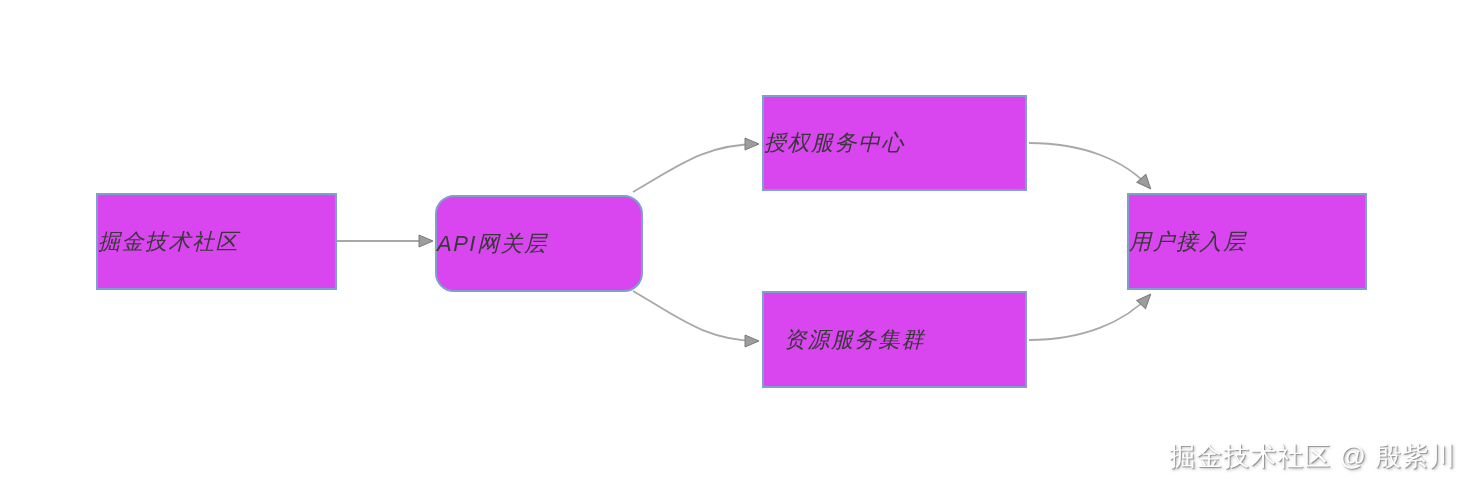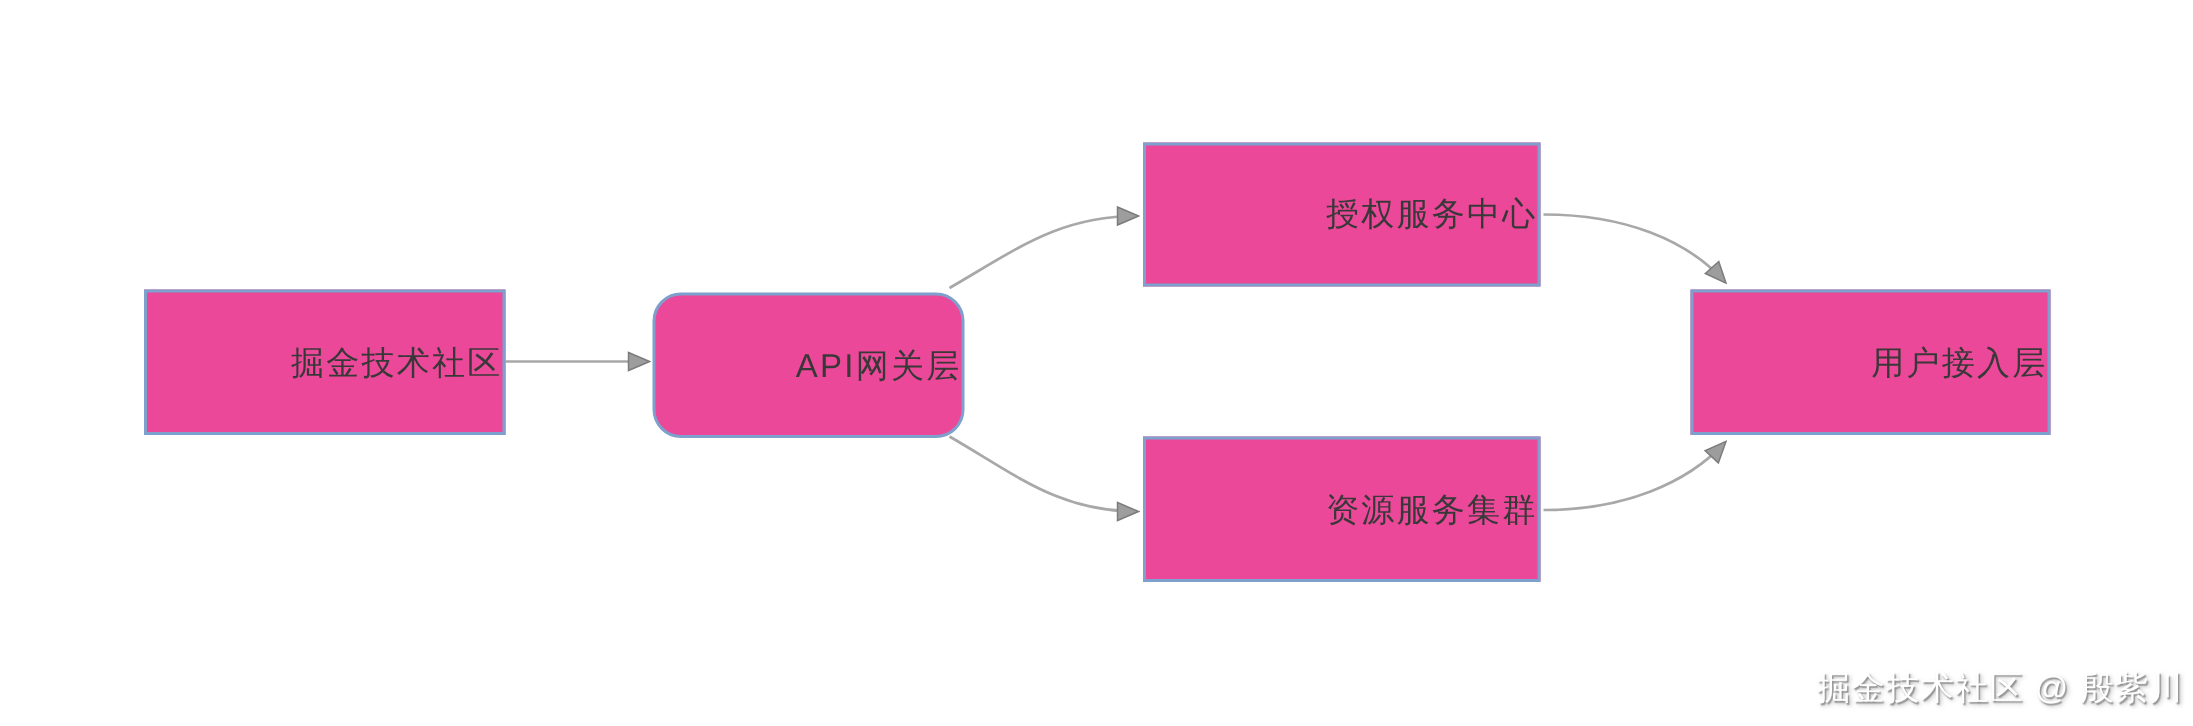--- a/index.html
+++ b/index.html
@@ -3,32 +3,32 @@
 <meta charset="utf-8">
 <style>
   html,body{margin:0;padding:0;background:#ffffff;}
   .stage{
     position:relative;width:1462px;height:484px;background:#ffffff;overflow:hidden;
     font-family:"Liberation Sans","DejaVu Sans",sans-serif;
   }
   .edges{position:absolute;left:0;top:0;width:1462px;height:484px;}
   .node{
     position:absolute;box-sizing:border-box;
-    background:#ec4899;border:2px solid #7da0cd;
-    display:flex;align-items:center;justify-content:flex-end;
-    font-size:22px;color:#383838;letter-spacing:1.5px;
+    background:#d946ef;border:2px solid #7da0cd;
+    display:flex;align-items:center;justify-content:flex-start;
+    font-size:22px;color:#383838;letter-spacing:1.5px;font-style:italic;
   }
   .n-user {left:96px;  top:193px;width:241px;height:97px;}
   .n-api  {left:435px; top:195px;width:208px;height:97px;border-radius:19px;}
   .n-auth {left:762px; top:95px; width:265px;height:96px;}
-  .n-res  {left:762px; top:291px;width:265px;height:97px;}
+  .n-res  {left:762px; top:291px;width:265px;height:97px;padding-left:20px;}
   .n-data {left:1127px;top:193px;width:240px;height:97px;}
   .watermark{
     position:absolute;right:6px;bottom:10px;
-    font-size:22px;letter-spacing:1px;white-space:nowrap;
+    font-size:26px;letter-spacing:1px;white-space:nowrap;
     color:#ffffff;
     text-shadow:1px 1px 1px #8d8d8d, 2px 2px 3px rgba(146,146,146,.55);
   }
 </style>
 </head>
 <body>
 
 <div class="stage">
 
   <svg class="edges" viewBox="0 0 1462 484" xmlns="http://www.w3.org/2000/svg">

